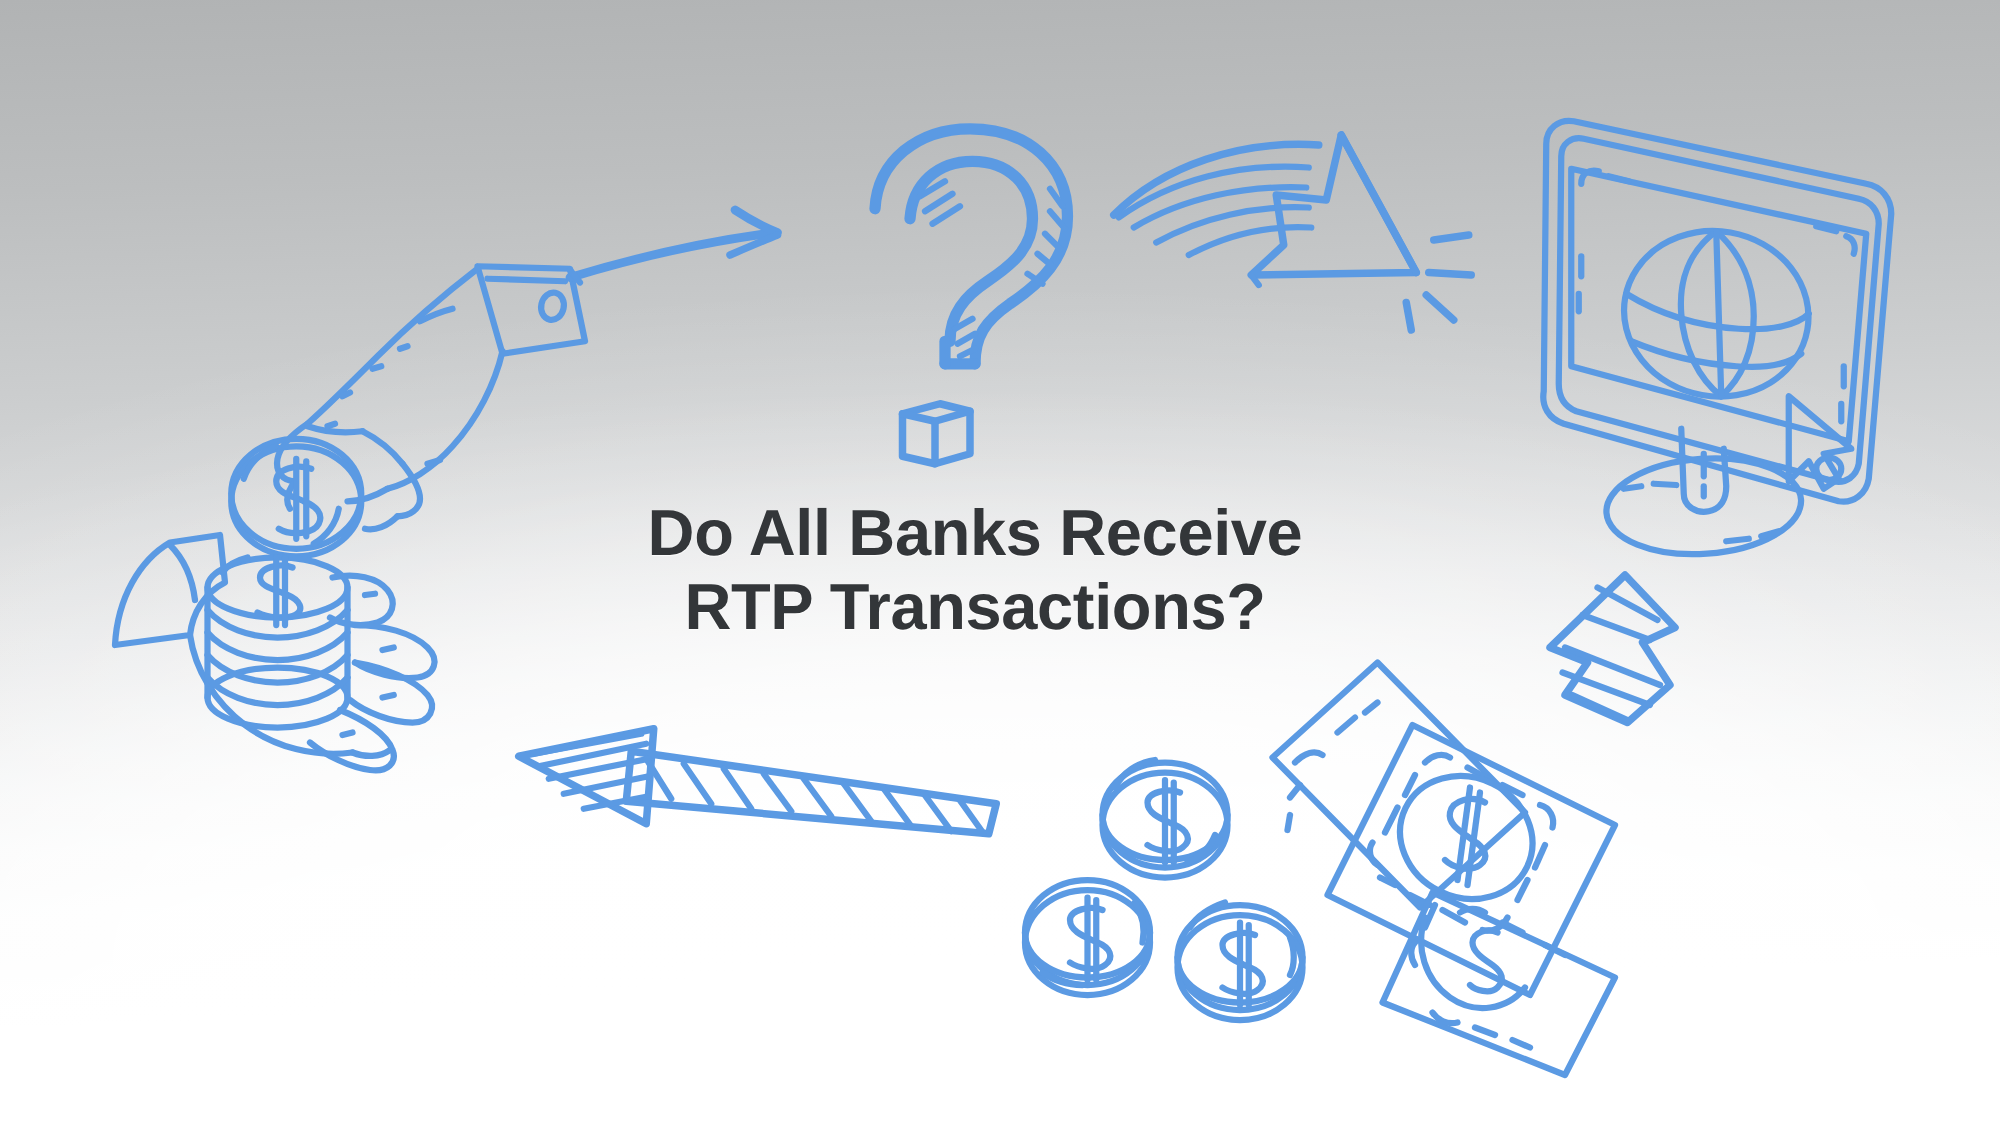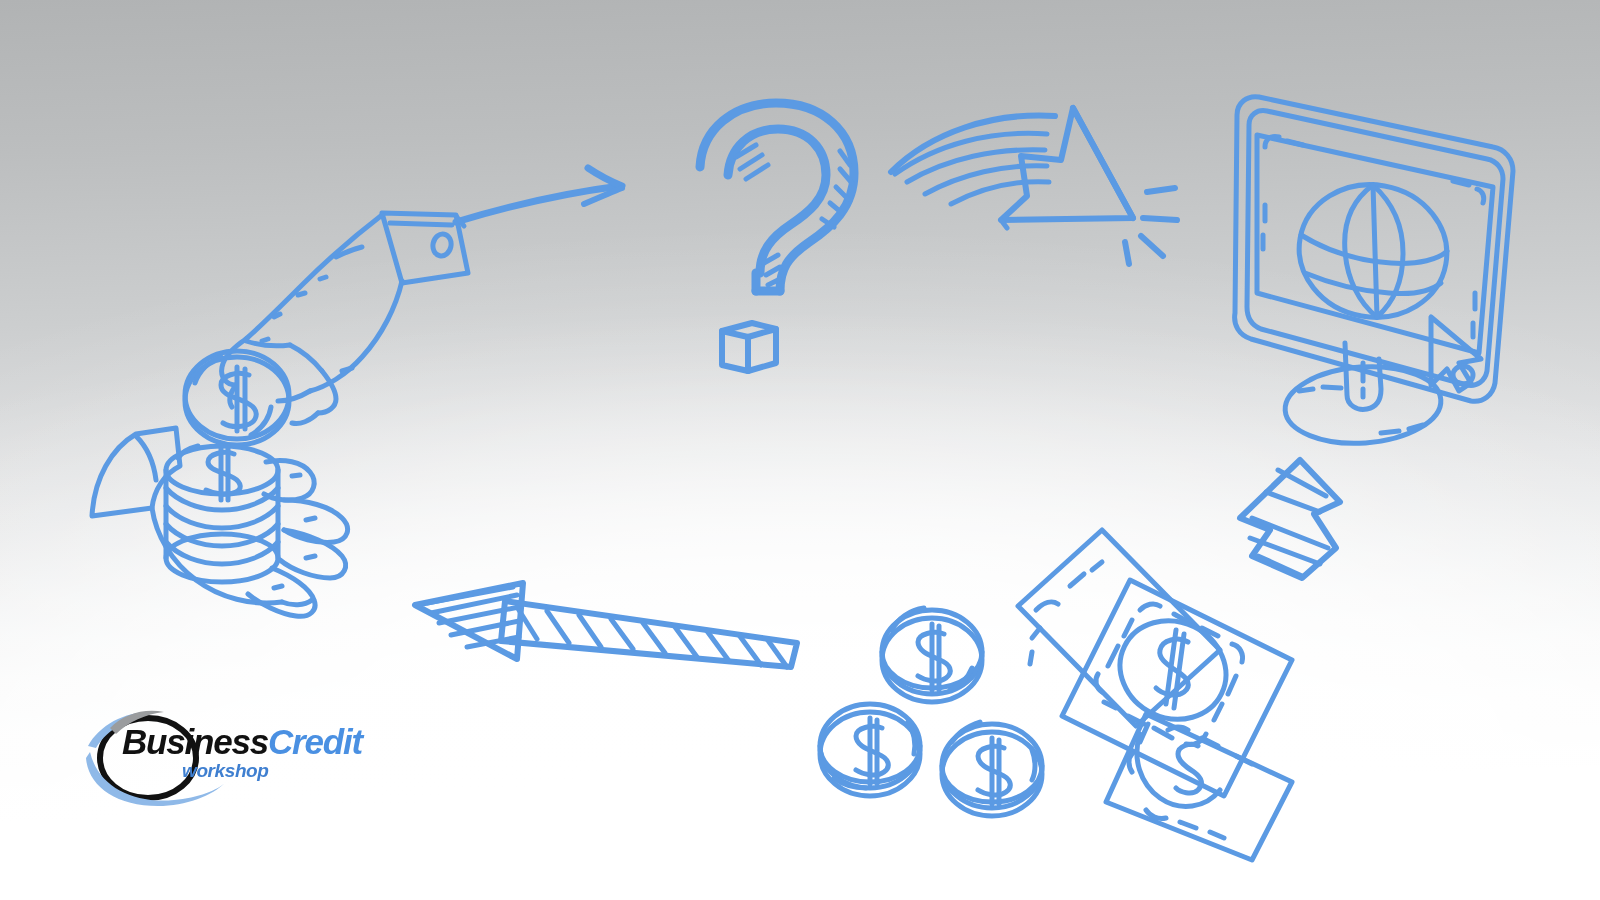--- a/index.html
+++ b/index.html
@@ -400,30 +400,19 @@
         <path d="M112 232 C118 222 128 216 140 212"></path>
         <path d="M192 240 C196 250 196 262 192 270"></path>
         <path d="M164 238 C154 234 138 238 138 246 C138 256 152 260 160 264 C170 268 174 276 166 282 C158 288 144 284 138 280"></path>
         <path d="M152 228 L152 294"></path>
         <path d="M159 230 L159 294"></path>
       </g>
     </svg>
 
   </div>
 
-
-  <div class="logo">
-    <svg style="left:0; top:0; width:140px; height:108px;" viewBox="0 0 140 108">
-
-      <ellipse cx="62" cy="58" rx="48" ry="40" fill="none" stroke="#111111" stroke-width="6"></ellipse>
-
-      <path d="M4 52 C12 86 46 104 88 100 C112 98 132 90 140 82 C126 96 100 106 72 106 C30 106 2 86 0 58 Z" fill="#8fb9e8"></path>
-      <path d="M2 46 C14 24 42 10 70 12 C46 16 22 28 10 48 Z" fill="#8fb9e8"></path>
-
-      <path d="M24 28 C38 14 58 8 78 12 C60 14 42 22 30 34 Z" fill="#9a9c9e"></path>
-    </svg>
-    <div class="logo-text">
-      <span class="logo-business">Business</span><span class="logo-credit">Credit</span>
-    </div>
-    <div class="logo-workshop">workshop</div>
+  <div class="headline">
+    <span class="l1">Do All Banks Receive</span>
+    <span class="l2">RTP Transactions?</span>
   </div>
 
+
 </div>
 
 </body></html>

